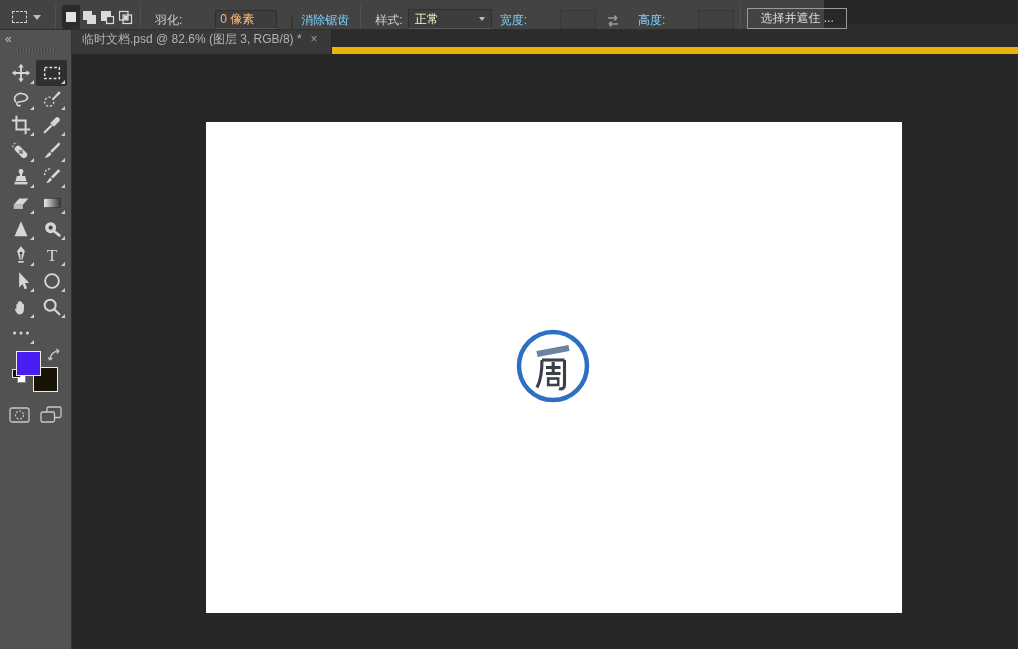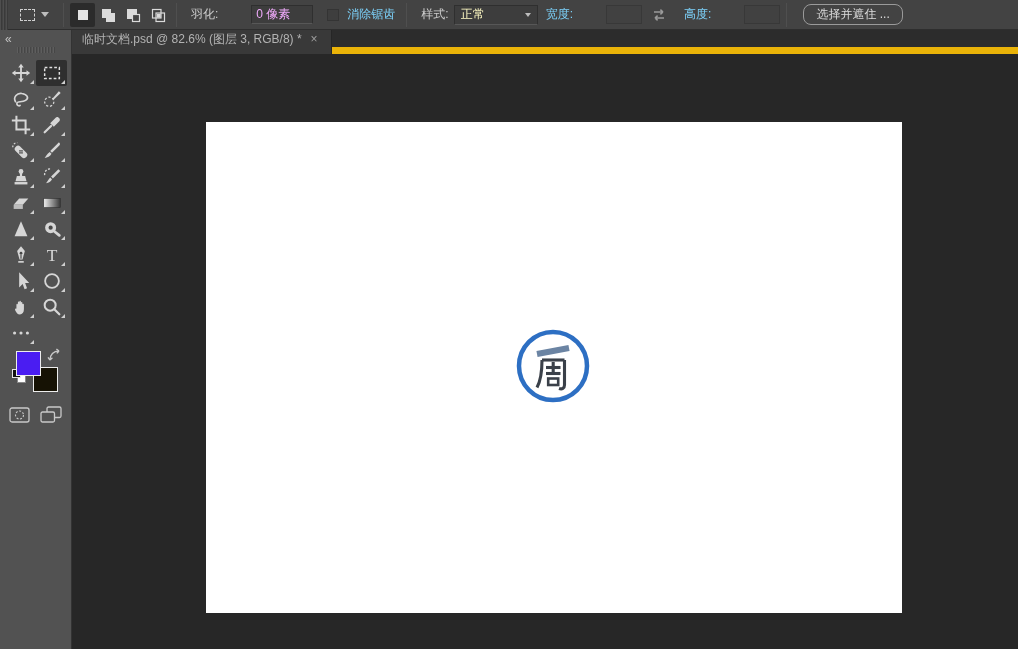--- a/index.html
+++ b/index.html
@@ -8,61 +8,61 @@
     font-family:"Liberation Sans", sans-serif;
     background:#272727;
     position:relative;
     color:#cecece;
     font-size:12px;
     -webkit-font-smoothing:antialiased;
   }
 
   
   .options-bar {
-    position:absolute; top:0; left:0; width:1018px; height:30px;
+    position:absolute; top:0; left:0; width:824px; height:30px;
     background:#434343; border-bottom:1px solid #2e2e2e;
-    display:flex; align-items:center; z-index:5;
+    display:flex; align-items:flex-end; z-index:5;
   }
   .bar-grip {
     width:8px; height:30px; margin-right:4px;
     background:repeating-linear-gradient(90deg,#4e4e4e 0 1px,#3a3a3a 1px 2px,#434343 2px 3px);
   }
   .tool-preset {
     display:flex; align-items:center; gap:6px; padding:0 8px; height:24px; cursor:default;
   }
   .mini-marquee { width:15px; height:12px; border:1px dashed #cfcfcf; display:inline-block; }
   .chev-down { width:0; height:0; border-left:4px solid transparent; border-right:4px solid transparent; border-top:5px solid #bdbdbd; display:inline-block; }
   .sep { width:1px; height:24px; background:#363636; border-right:1px solid #4f4f4f; margin:0 6px; }
   .mode-btn {
     width:25px; height:24px; border:none; background:transparent; border-radius:2px;
     display:flex; align-items:center; justify-content:center; padding:0; cursor:default;
   }
   .mode-btn.selected { background:#2b2b2b; }
   .lbl { color:#cecece; margin:0 5px 0 8px; white-space:nowrap; }
   .lbl.dis { color:#7dd3fc; }
   .field {
     height:19px; background:#3d3d3d; border:1px solid #2f2f2f; border-bottom-color:#575757;
-    color:#f0abfc; font-size:12px; padding:7px 4px; font-family:"Liberation Sans",sans-serif;margin-left:28px;
+    color:#fdba74; font-size:12px; padding:7px 4px; font-family:"Liberation Sans",sans-serif;margin-left:28px;
   }
   .field:disabled { background:#414141; border-color:#383838; }
   .feather-field { width:62px; }
   .dim-field { width:36px; }
   .checkbox {
     width:12px; height:12px; background:#3e3e3e; border:1px solid #343434;
     margin-left:14px; display:inline-block;
   }
   .dropdown {
     min-width:84px; height:20px; background:#3d3d3d; border:1px solid #2f2f2f; border-bottom-color:#575757;
     display:flex; align-items:center; justify-content:space-between; padding:0 6px; color:#fef9c3; cursor:default;
   }
   .dropdown .chev-down { border-left-width:3.5px; border-right-width:3.5px; border-top-width:4.5px; }
   .swap-wrap { margin:0 8px; display:flex; align-items:center; }
   .sam-btn {
-    height:21px; padding:0 12px; margin-left:10px;
-    background:transparent; border:1px solid #9a9a9a; border-radius:8px;
+    height:21px; padding:0 12px; 
+    background:transparent; border:1px solid #9a9a9a; border-radius:0;
     color:#dcdcdc; font-size:12px; white-space:nowrap; cursor:default;
     font-family:"Liberation Sans",sans-serif;
   }
 
   
   .tool-panel {
     position:absolute; top:30px; left:0; width:72px; height:619px;
     background:#525252; border-right:1px solid #333; z-index:4;
   }
   .collapse-btn { position:absolute; top:2px; left:5px; color:#c3c3c3; font-size:12px; letter-spacing:-1px; cursor:default; }

